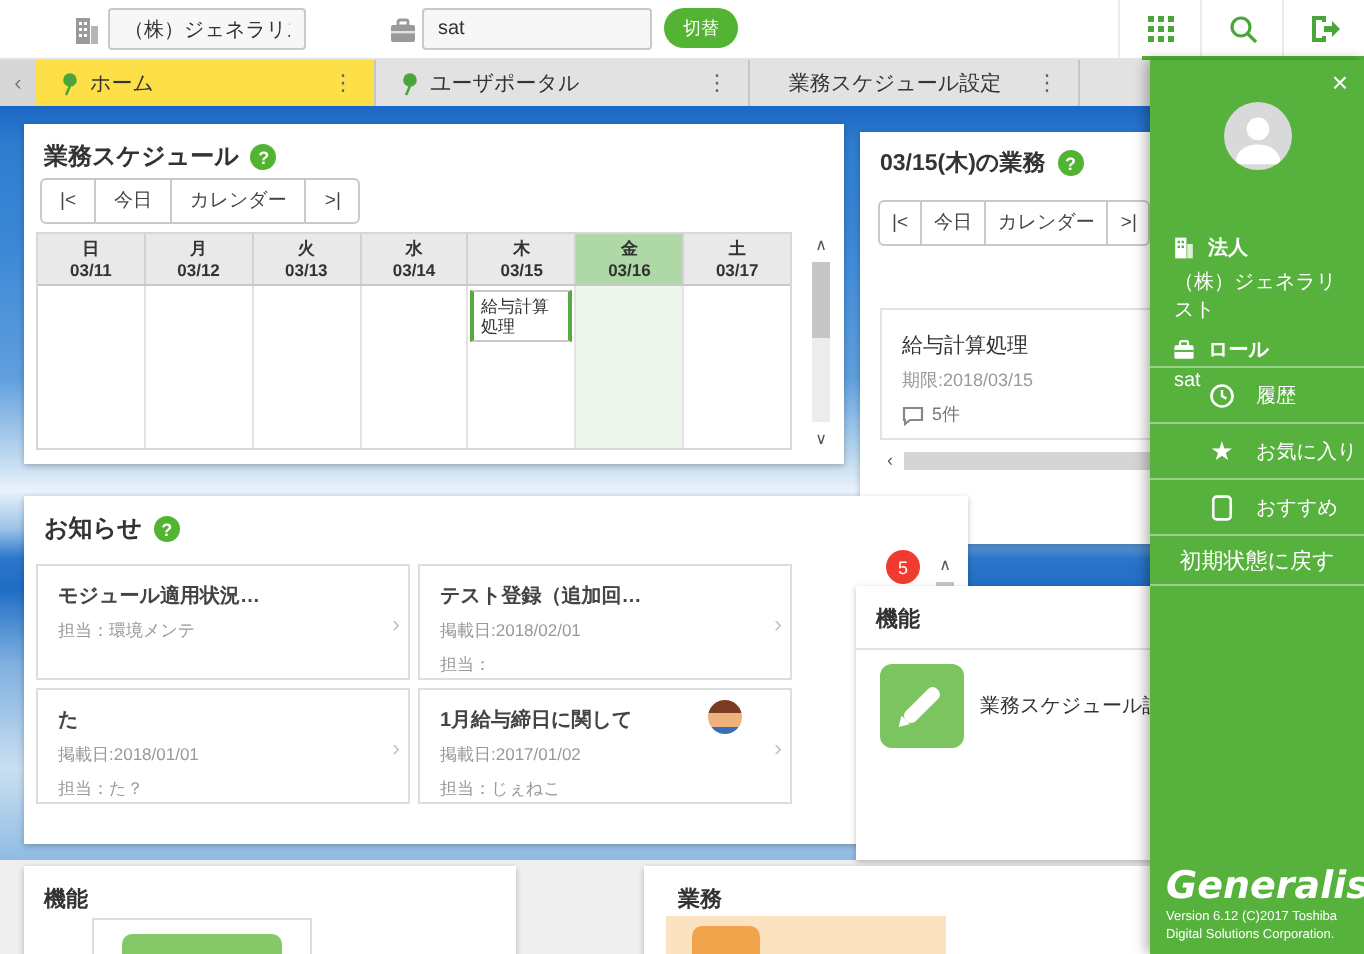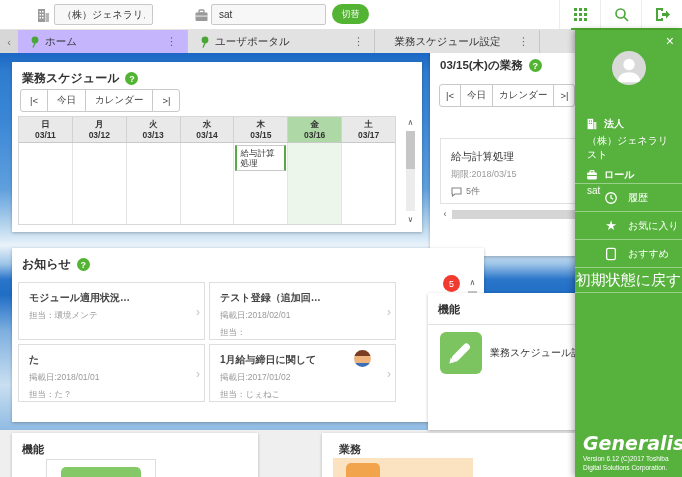--- a/index.html
+++ b/index.html
@@ -22,21 +22,21 @@
             background:#fff; border:none; border-left:1px solid #ededed; cursor:pointer; }
   .tb-green-line { position:absolute; right:0; top:28px; width:111px; height:2px; background:#53b332; }
 
   
   .tabbar { position:absolute; top:30px; left:0; right:0; height:23px; background:#d7d7d7;
             display:flex; z-index:4; }
   .tab-back { width:18px; display:flex; align-items:center; justify-content:center;
               color:#777; font-size:11px; cursor:pointer; }
   .tab { display:flex; align-items:center; background:#e2e2e2; border-right:1px solid #c6c6c6;
          font-size:10.5px; color:#333; cursor:pointer; position:relative; padding:0 6px; }
-  .tab.active { background:#c4b5fd; }
+  .tab.active { background:#fde047; }
   .tab .pin { margin:0 5px 0 6px; flex:0 0 auto; }
   .tab-label { flex:1; overflow:hidden; white-space:nowrap; }
   .tab-label.centered { text-align:center; }
   .tab-dots { color:#666; font-size:11px; padding:0 4px; cursor:pointer; }
   .t1{width:170px;} .t2{width:187px;} .t3{width:165px;} .t4{flex:1; border-right:none;}
 
   
   .sky { position:absolute; top:53px; left:0; right:0; height:377px;
          background:linear-gradient(180deg,#1b67c4 0%, #2e7ccf 5%, #3b87d6 18%, #5f9fdd 36%,
            #b8d6ee 46%, #e9f2fa 51%, #9dc4e8 56%, #2b76ca 60%, #1f6dc5 64%,
@@ -75,21 +75,21 @@
            line-height:10px; cursor:pointer; }
   .vscroll { position:absolute; width:13px; }
   #schedule-panel .vscroll { right:5px; top:56px; bottom:8px; }
   .vtrack { position:absolute; left:2px; top:13px; bottom:13px; width:9px; background:#ececec; }
   .vthumb { position:absolute; left:0; top:0; width:9px; height:48%; background:#c6c6c6; cursor:pointer; }
   .scroll-arrow { position:absolute; left:0; width:13px; text-align:center; font-size:8px;
                   color:#555; cursor:pointer; }
   .sa-up { top:0; } .sa-down { bottom:0; }
 
   
-  #day-panel { left:430px; top:50px; width:158px; height:206px; }
+  #day-panel { left:430px; top:66px; width:158px; height:206px; }
   #day-panel .nav-group { left:9px; top:34px; }
   #day-panel .nav-btn { padding:4px 6px; }
   .task-card { position:absolute; left:10px; top:88px; right:0; height:66px;
                border:1px solid #e2e2e2; border-right:none; background:#fff; padding:11px 8px 0 10px;
                cursor:pointer; }
   .task-title { font-size:10.5px; color:#333; }
   .task-meta { font-size:9px; color:#999; margin-top:4px; }
   .task-count { font-size:9px; color:#777; margin-top:4px; display:flex; align-items:center; }
   .task-count svg { margin-right:4px; }
   .hscroll { position:absolute; left:8px; right:0; top:158px; height:12px; display:flex; align-items:center; }
@@ -150,21 +150,21 @@
   .sb-row { display:flex; align-items:center; font-size:10px; font-weight:bold; margin-top:6px; }
   .sb-row svg { margin-right:6px; flex:0 0 auto; }
   .sb-val { font-size:10px; margin:3px 0 6px 1px; }
   .sb-menu { position:absolute; top:153px; left:0; right:0; }
   .sb-item { display:flex; align-items:center; height:28px; border-top:1px solid rgba(255,255,255,.4);
              padding-left:29px; font-size:10px; cursor:pointer; }
   .sb-item svg, .sb-item .sb-star { width:14px; margin-right:10px; flex:0 0 auto; text-align:center; }
   .sb-star { font-size:13px; line-height:14px; }
   .sb-reset { height:26px; border-top:1px solid rgba(255,255,255,.4);
               border-bottom:1px solid rgba(255,255,255,.4); display:flex; align-items:center;
-              justify-content:center; font-size:15px; cursor:pointer; }
+              justify-content:center; font-size:11px; cursor:pointer; }
   .sb-logo { position:absolute; left:8px; bottom:5px; right:4px; }
   .logo-text { font-size:19px; font-weight:bold; font-style:italic; letter-spacing:0;
                font-family:"DejaVu Sans",sans-serif; }
   .logo-ver { font-size:6.5px; line-height:8px; margin-top:1px; }
 </style>
 </head>
 <body>
 
 <div class="app">
 

